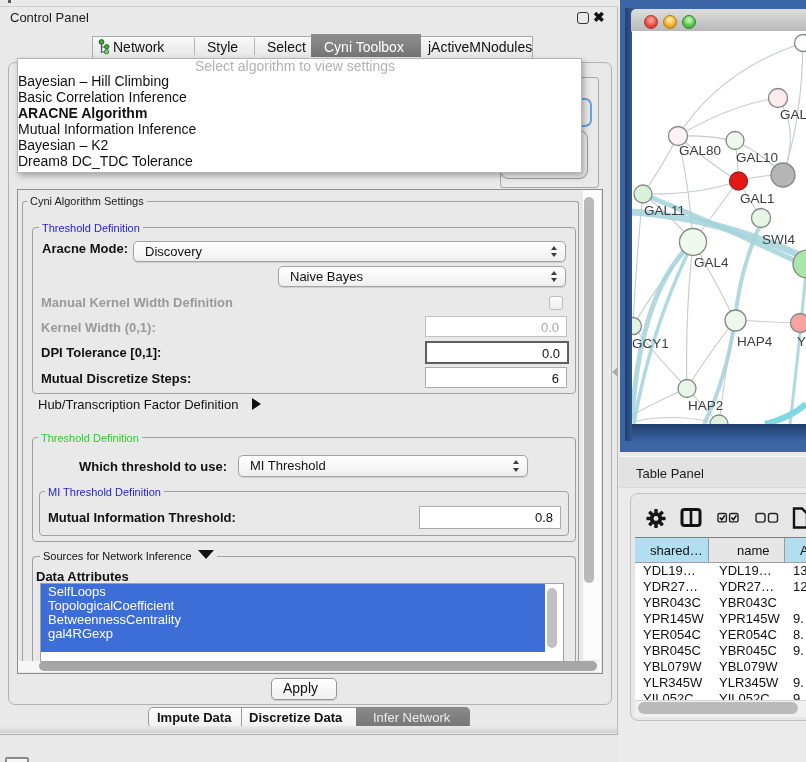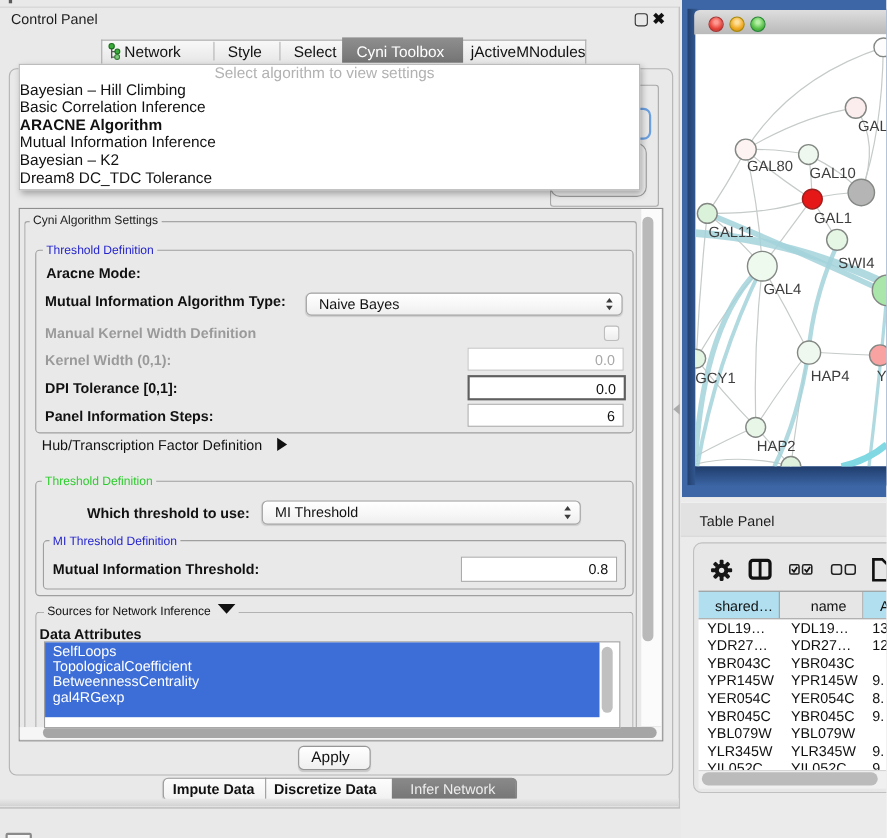--- a/index.html
+++ b/index.html
@@ -56,42 +56,46 @@
 
 <div class="abs" style="left:583px;top:190px;width:18px;height:470px;background:#fbfbfb"></div>
 <div class="abs" style="left:584px;top:197px;width:10px;height:386px;background:#b9b9b9;border-radius:6px"></div>
 <div class="abs" style="left:18px;top:661px;width:583px;height:11px;background:#f6f6f6"></div>
 <div class="abs" style="left:39px;top:661px;width:558px;height:10px;background:#a6a6a6;border-radius:5px"></div>
 
 <div class="group" style="left:32px;top:227px;width:542px;height:165px"></div>
 <div class="gtitle" style="left:39px;top:221px;color:#2525cc">Threshold Definition</div>
 
 <div class="abs t13 b" style="left:42px;top:242px">Aracne Mode:</div>
-
-<div class="abs t13 b" style="left:41px;top:267px">Mutual Information Algorithm Type:</div>
+<div class="combo" style="left:133px;top:241px;width:431px;height:19px">
+      <span class="ct">Discovery</span>
+      <span class="arr up"></span>
+      <span class="arr dn"></span>
+    </div>
+
 <div class="combo" style="left:278px;top:266px;width:286px;height:19px">
       <span class="ct">Naive Bayes</span>
       <span class="arr up"></span>
       <span class="arr dn"></span>
     </div>
 
 <div class="abs t13 b" style="left:41px;top:296px;color:#9a9a9a">Manual Kernel Width Definition</div>
 <div class="abs" style="left:549px;top:296px;width:12px;height:12px;border:1px solid #bdbdbd;border-radius:3px;background:linear-gradient(#fdfdfd,#ededed)"></div>
 
 <div class="abs t13 b" style="left:41px;top:321px;color:#9a9a9a">Kernel Width (0,1):</div>
 <div class="tfield" style="left:425px;top:316px;width:140px;height:19px;border-color:#c3c3c3">
       <span class="v" style="color:#a8a8a8">0.0</span>
     </div>
 
 <div class="abs t13 b" style="left:41px;top:346px">DPI Tolerance [0,1]:</div>
 <div class="tfield" style="left:425px;top:341px;width:140px;height:19px;border:2px solid #5f5f5f">
       <span class="v">0.0</span>
     </div>
 
-<div class="abs t13 b" style="left:41px;top:372px">Panel Information Steps:</div>
+<div class="abs t13 b" style="left:41px;top:372px">Mutual Discretize Steps:</div>
 <div class="tfield" style="left:425px;top:367px;width:140px;height:19px">
       <span class="v">6</span>
     </div>
 
 <div class="abs t13" style="left:38px;top:398px">Hub/Transcription Factor Definition</div>
 <div class="abs" style="left:252px;top:398px;width:0;height:0;border-top:6px solid transparent;border-bottom:6px solid transparent;border-left:9px solid #111"></div>
 
 <div class="group" style="left:32px;top:437px;width:542px;height:103px"></div>
 <div class="gtitle" style="left:38px;top:431px;color:#2ecc2e">Threshold Definition</div>
 

